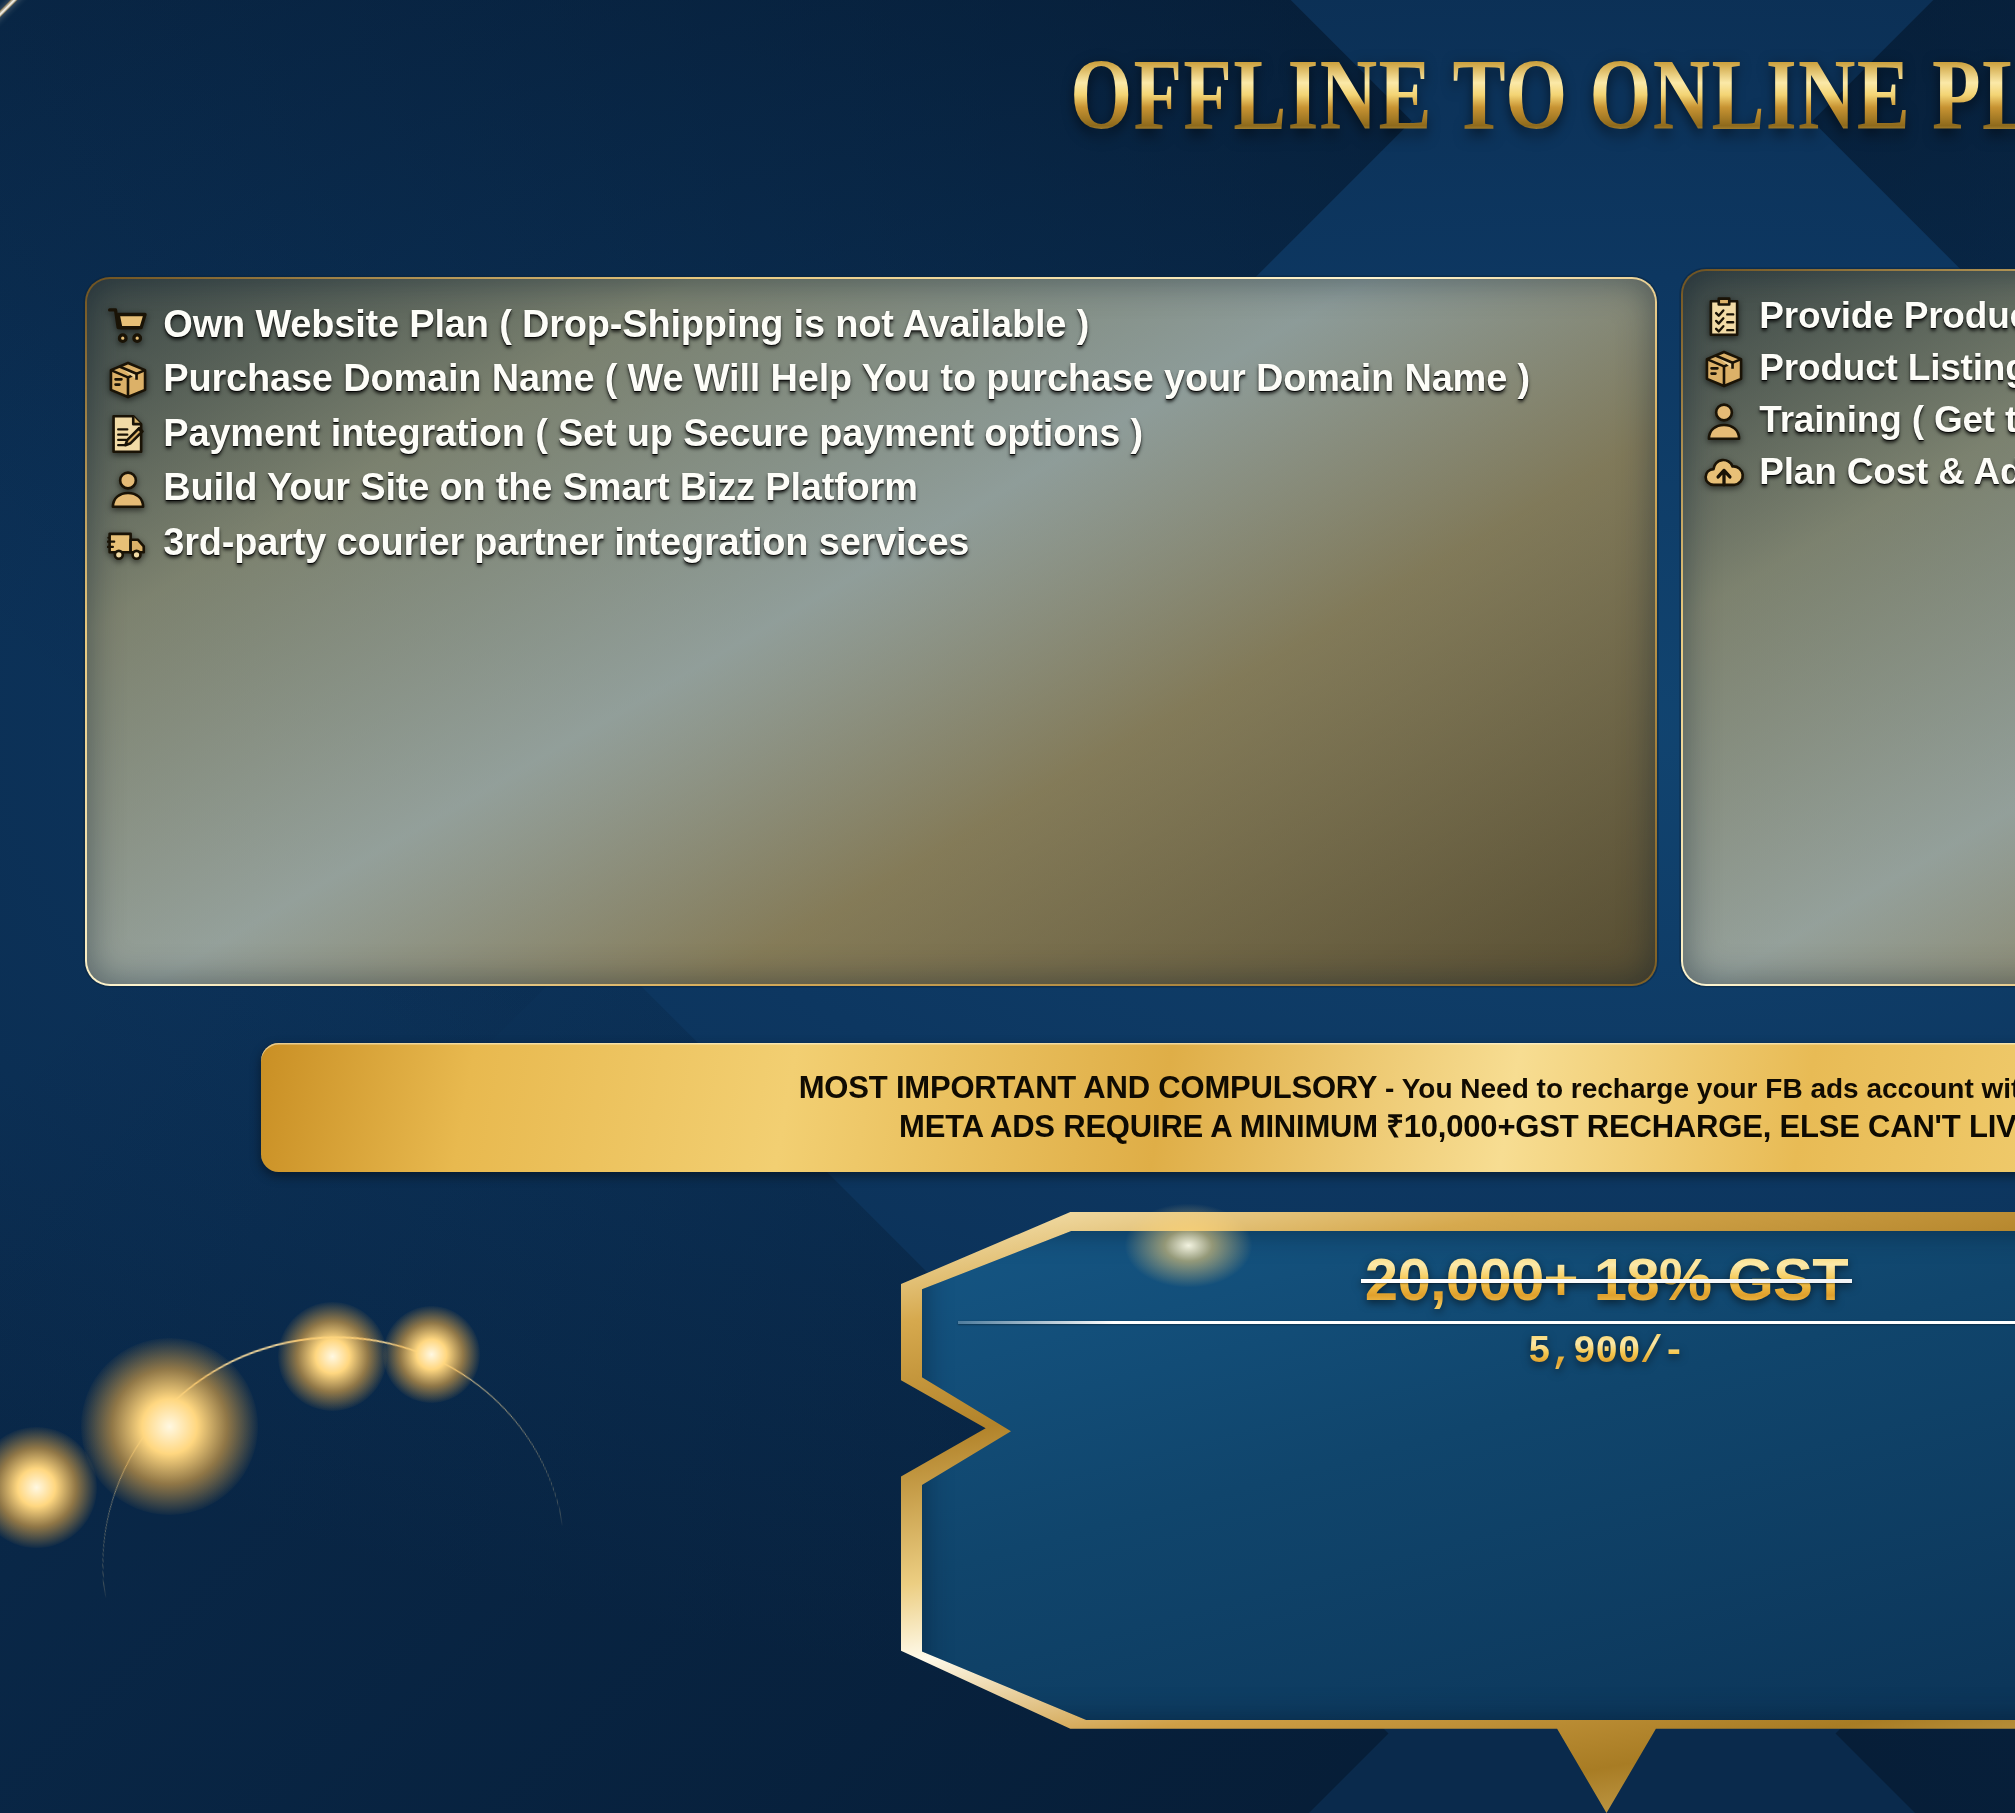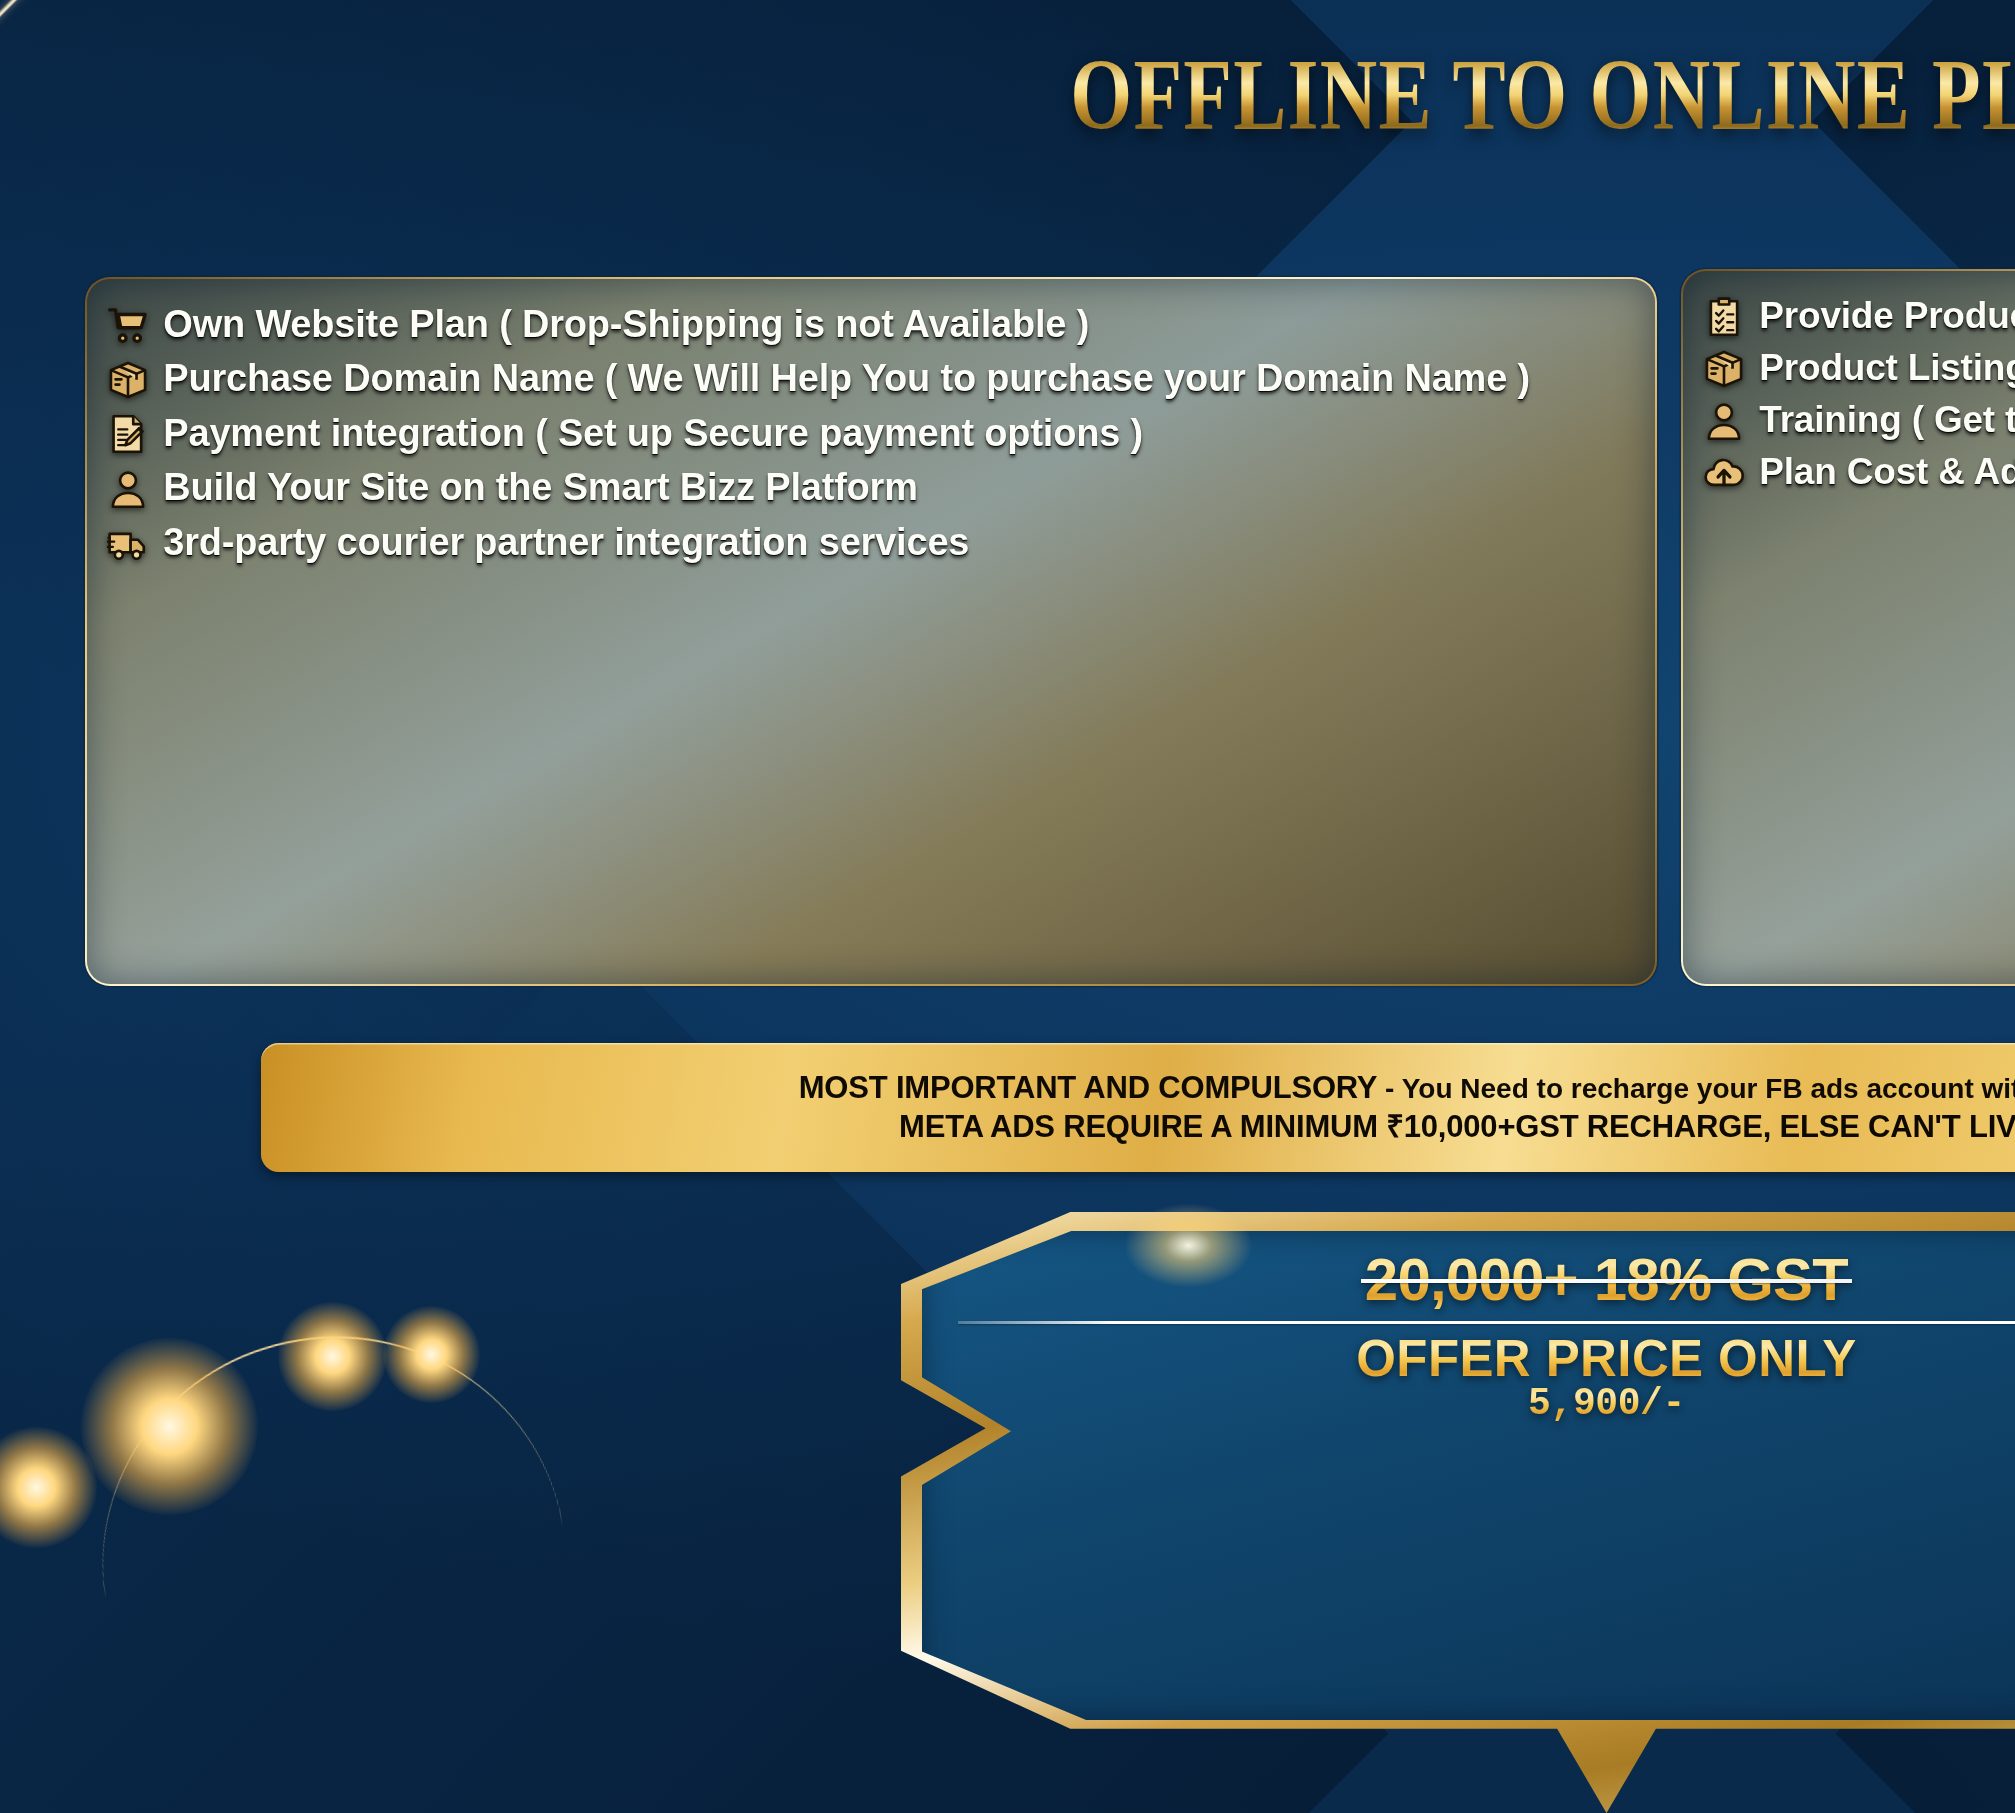--- a/index.html
+++ b/index.html
@@ -382,18 +382,17 @@
 </div>
 
 <div id="badge-wrap">
   <div id="badge-frame"></div>
   <div id="badge-inner">
     <div id="old-price" class="price-gold">
       <span>20,000+ 18% GST</span>
       <span id="old-price-strike"></span>
     </div>
     <div id="badge-divider"></div>
-    <div id="offer-label" class="price-gold">OFFER PRICE ONLY</div>
     <div id="offer-total" class="price-gold">5,900/-</div>
   </div>
 </div>
 <div id="badge-sparkle"></div>
 
 
 </body></html>

